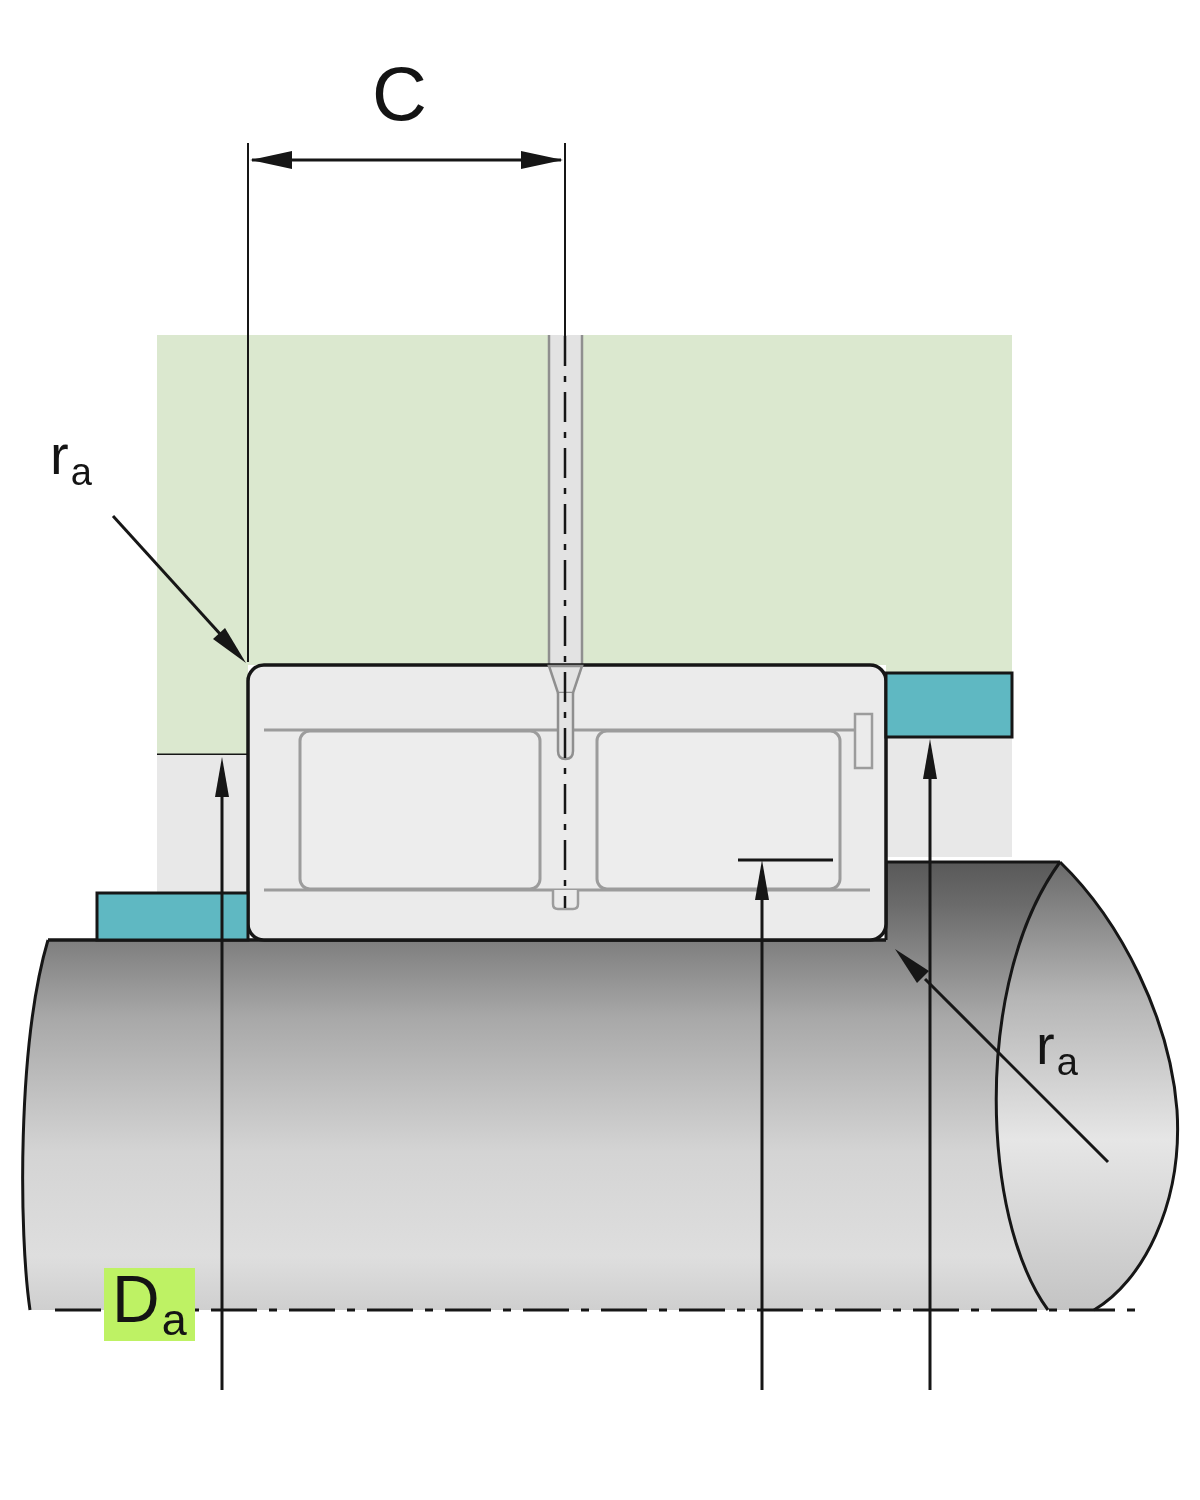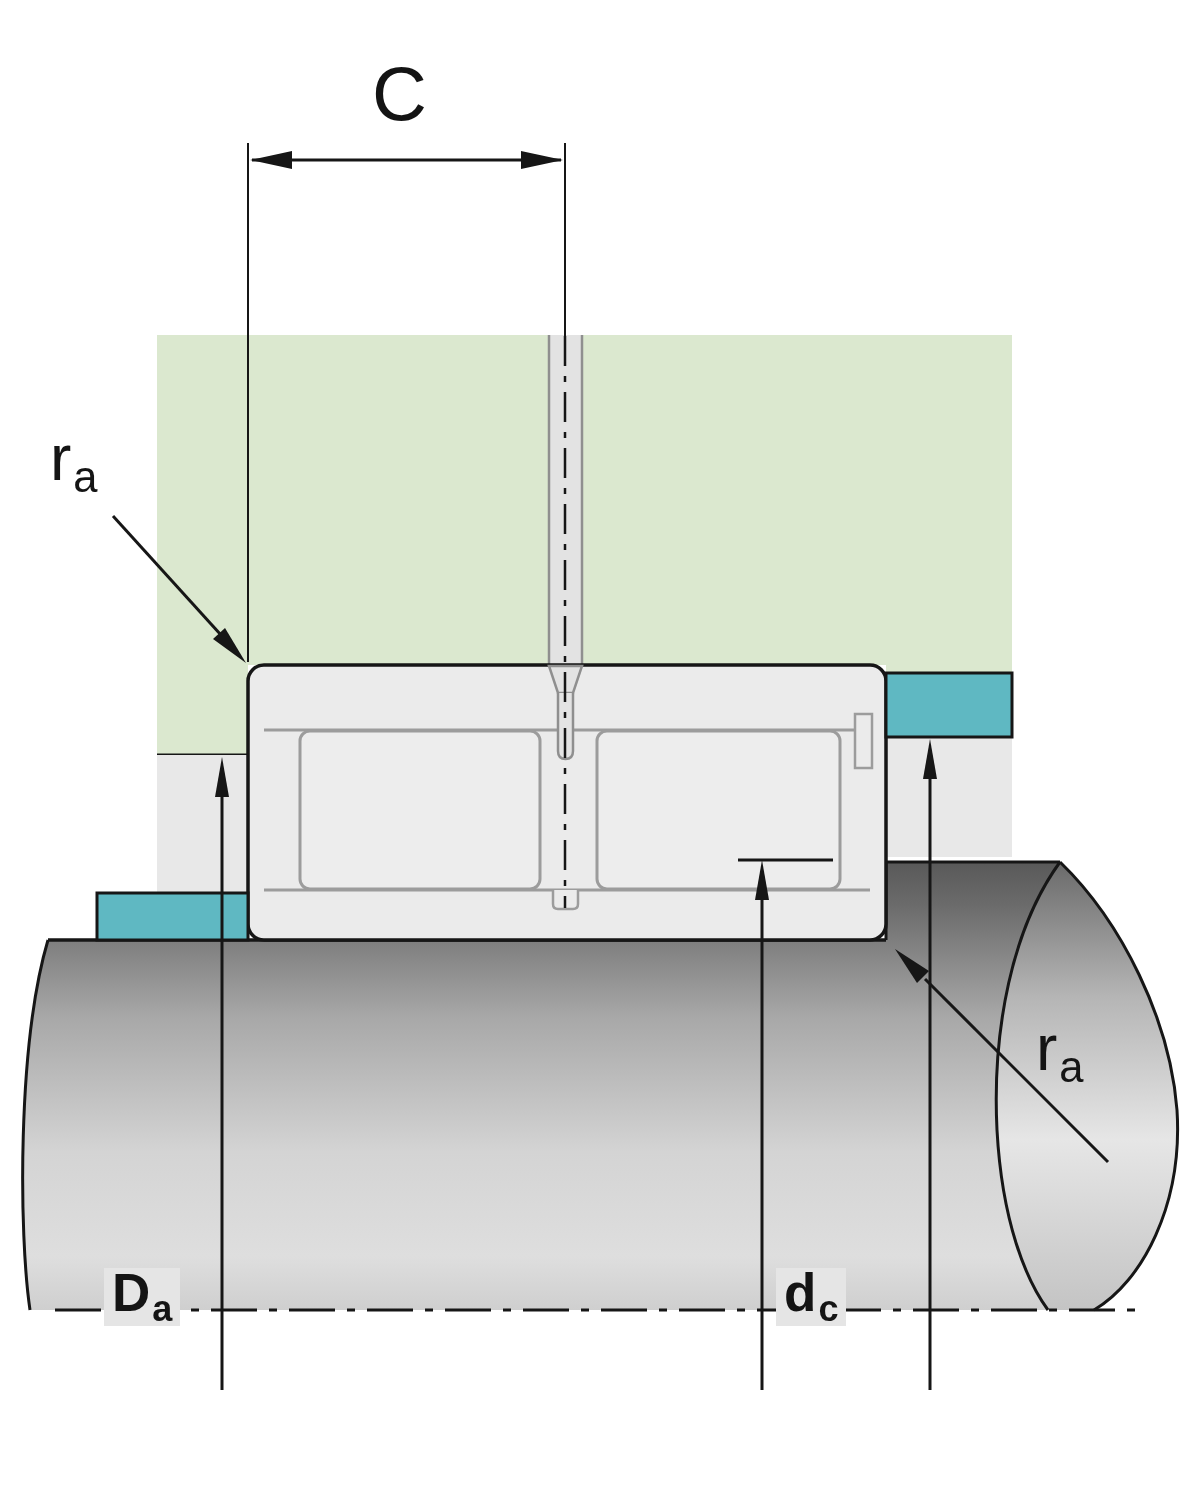--- a/index.html
+++ b/index.html
@@ -17,26 +17,25 @@
     line-height:0.95;
     white-space:nowrap;
     color:#141414;
   }
   .dim-label .sub{
     font-size:0.68em;
     vertical-align:-0.28em;
     margin-left:2px;
   }
   .lbl-c{font-size:76px;}
-  .lbl-r{font-size:64px;}
+  .lbl-r{font-size:56px;}
   .lbl-bottom{
-    font-size:53px;
-    background:#e5e5e5;
+    font-size:66px;
+    background:#bef264;
     padding:0 8px;
-    font-weight:bold;
   }
 </style>
 </head>
 <body>
 
 <div class="stage">
 
   <svg width="1200" height="1500" viewBox="0 0 1200 1500">
     <defs>
       <linearGradient id="shaftGrad" gradientUnits="userSpaceOnUse" x1="0" y1="860" x2="0" y2="1310">
@@ -149,18 +148,15 @@
   </div>
 
   <div class="dim-label lbl-r" style="left:1036px;top:1018px;">
     <span>r</span><span class="sub">a</span>
   </div>
 
   <div class="dim-label lbl-bottom" style="left:104px;top:1268px;">
     <span>D</span><span class="sub">a</span>
   </div>
 
-  <div class="dim-label lbl-bottom" style="left:776px;top:1268px;">
-    <span>d</span><span class="sub">c</span>
-  </div>
 
 
 </div>
 
 </body></html>

